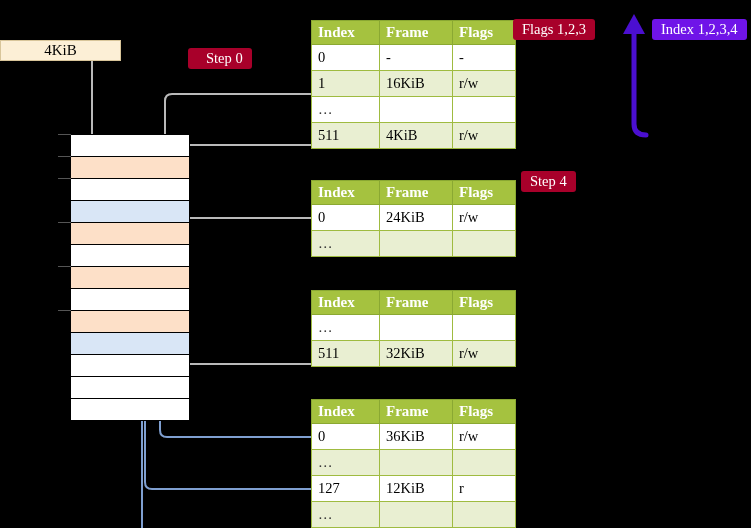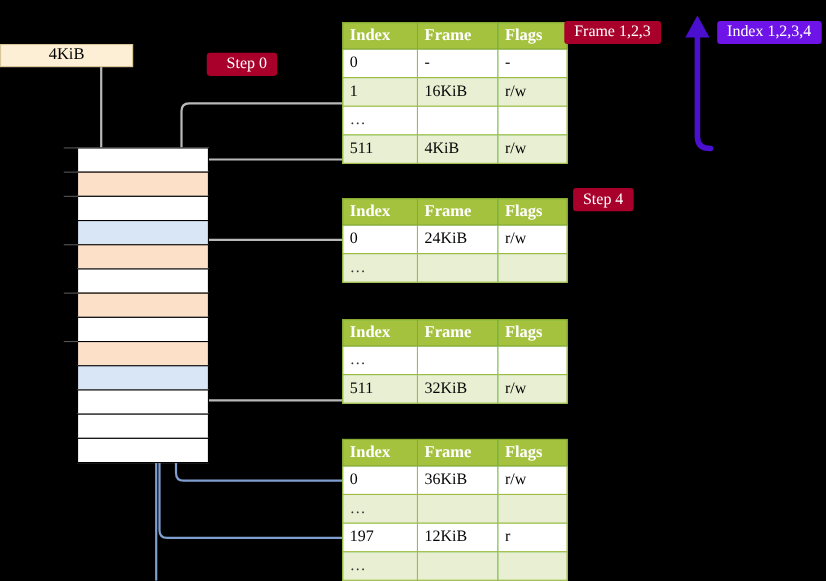--- a/index.html
+++ b/index.html
@@ -23,21 +23,21 @@
   .memcol{position:absolute;}
   .memcell{position:absolute;left:0;box-sizing:border-box;
            border:1px solid #000;background:#ffffff;}
   .memcell.peach{background:#fde0c8;}
   .memcell.blue{background:#d9e6f6;}
   .memtick{position:absolute;height:1px;background:#555;}
 
   
   .ptable{position:absolute;border-collapse:collapse;
           font-family:"Liberation Serif",serif;font-size:14.5px;
-          background:#22c55e;}
+          background:#b91c1c;}
   .ptable th{background:#a5c23f;color:#ffffff;font-weight:bold;
              text-align:left;padding:3px 6px;border:1px solid #8aa832;
              font-size:15px;}
   .ptable td{border:1px solid #9fbb40;padding:3px 6px;height:19px;
              color:#000;background:#ffffff;vertical-align:middle;}
   .ptable tr.alt td{background:#e9efd2;}
   .ptable td.hl{background:#fcf7a8;}
   .ptable td.ell{color:#333;letter-spacing:1px;}
   .col-i{width:55px;}
   .col-f{width:60px;}
@@ -194,33 +194,33 @@
             <td class="col-i">0</td>
             <td class="col-f">36KiB</td>
             <td class="col-g">r/w</td>
           </tr>
           <tr class="alt">
             <td class="col-i ell">…</td>
             <td class="col-f"></td>
             <td class="col-g"></td>
           </tr>
           <tr>
-            <td class="col-i">197</td>
+            <td class="col-i">127</td>
             <td class="col-f">12KiB</td>
             <td class="col-g">r</td>
           </tr>
           <tr class="alt">
             <td class="col-i ell">…</td>
             <td class="col-f"></td>
             <td class="col-g"></td>
           </tr>
         </tbody>
       </table>
     </div>
 
   <div id="badges-host">
       <div class="badge red" style="left: 188px; top: 48px; padding-left: 18px;">Step 0</div>
-      <div class="badge red" style="left: 513px; top: 19px;">Frame 1,2,3</div>
+      <div class="badge red" style="left: 513px; top: 19px;">Flags 1,2,3</div>
       <div class="badge violet" style="left: 652px; top: 19px;">Index 1,2,3,4</div>
       <div class="badge red" style="left: 521px; top: 158px; margin-top: 13px;">Step 4</div>
     </div>
 
 </div>
 
 </body></html>

